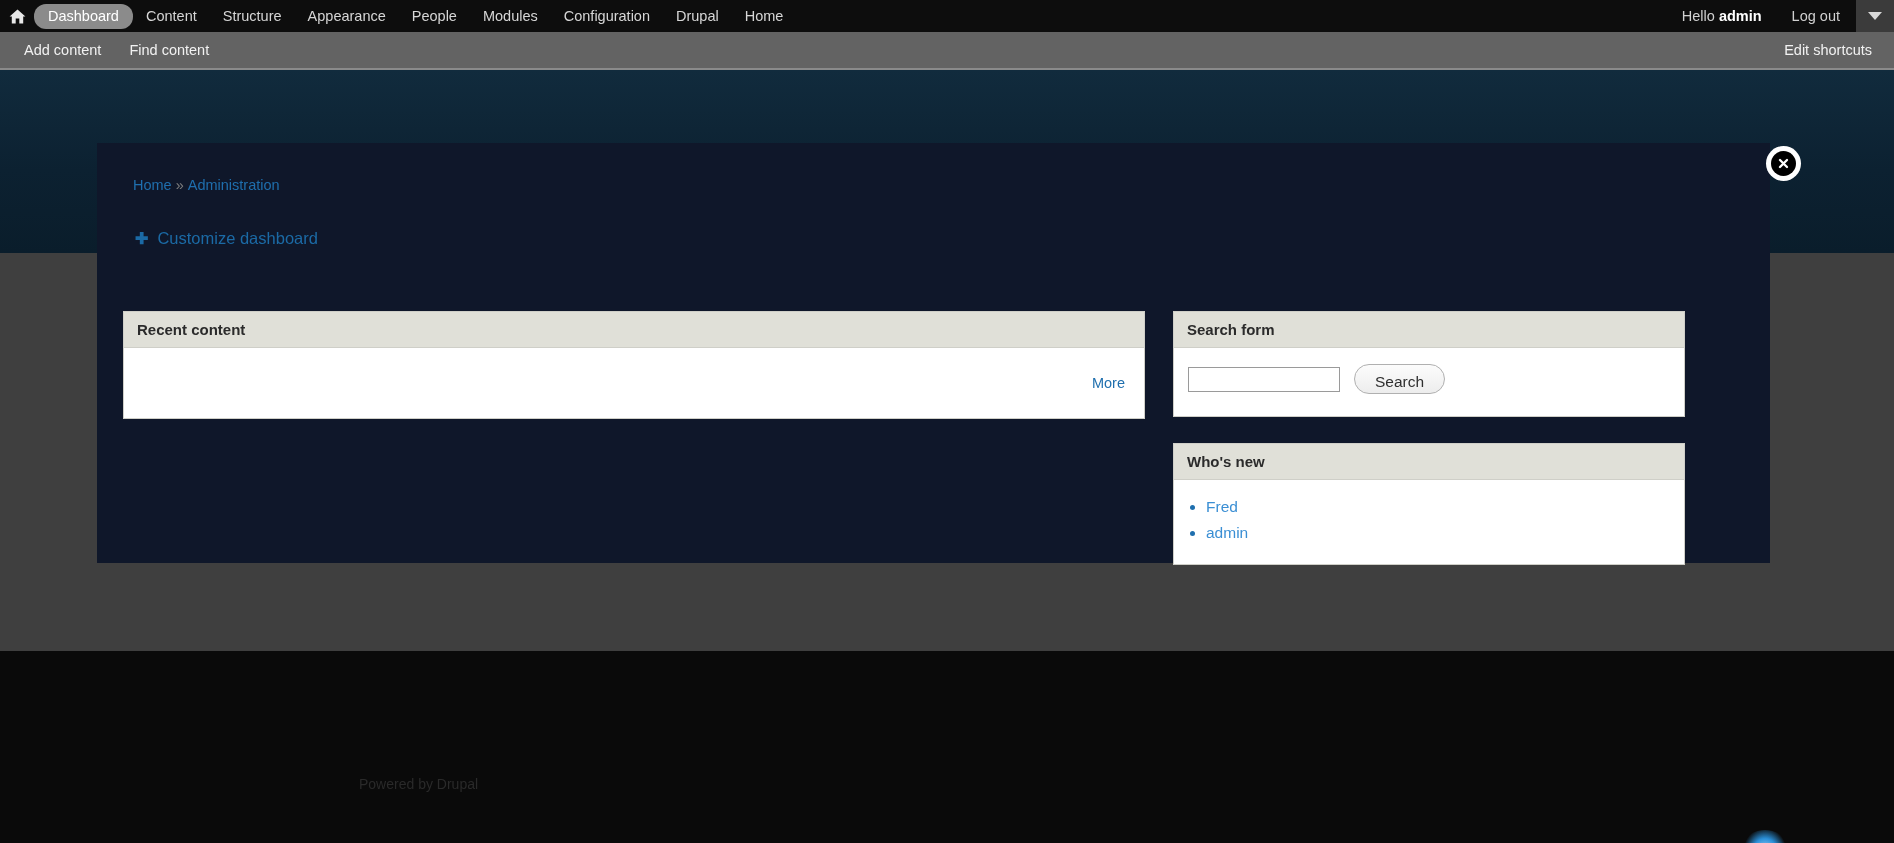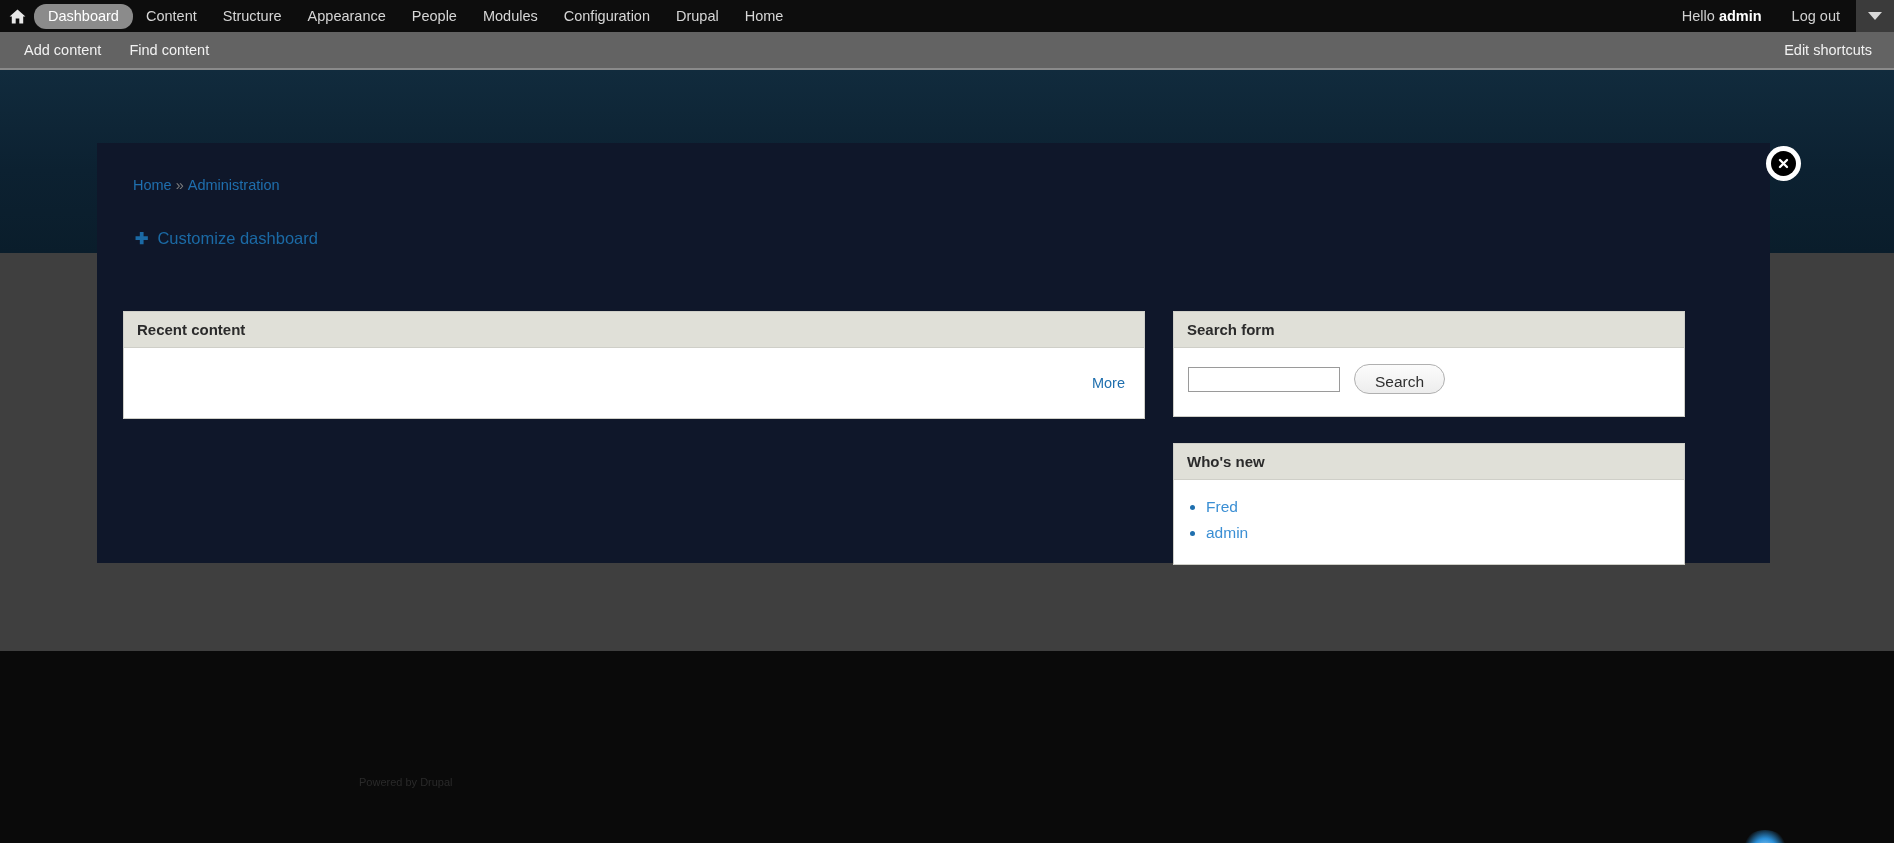--- a/index.html
+++ b/index.html
@@ -95,21 +95,21 @@
   .pagebody {
     position: absolute; top: 253px; left: 0; width: 1894px; height: 398px;
     background: #3f3f3f;
   }
   .pagefooter {
     position: absolute; top: 651px; left: 0; width: 1894px; height: 192px;
     background: #0a0a0a;
   }
   .powered {
     position: absolute; left: 359px; top: 125px;
-    font-size: 11px; color: #2a2a2a;
+    font-size: 14px; color: #2a2a2a;
     cursor: pointer;
   }
   .corner-blob {
     position: absolute; left: 1745px; top: 830px;
     width: 40px; height: 26px; border-radius: 50%;
     background: radial-gradient(ellipse at 50% 90%, #bfe3ff 0%, #2a8fd8 45%, rgba(10,10,10,0) 78%);
   }
 
   
   .overlay {

